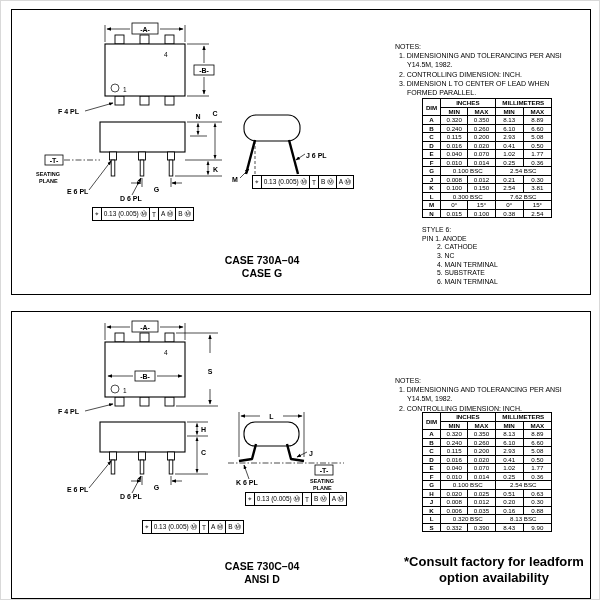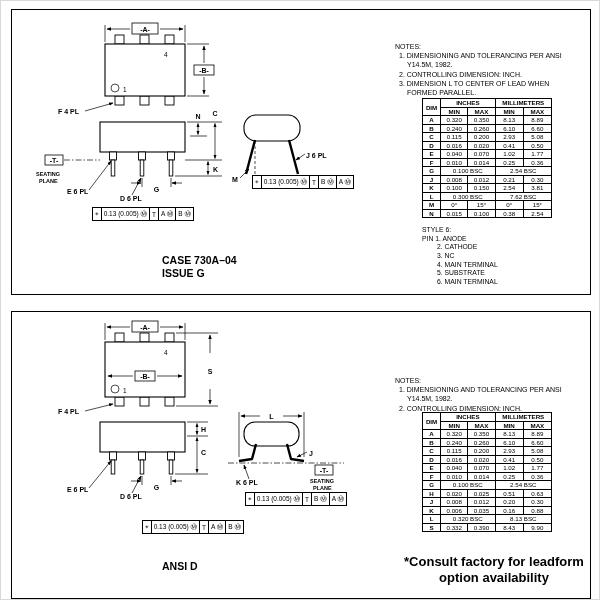--- a/index.html
+++ b/index.html
@@ -15,21 +15,21 @@
   table.dims{border-collapse:collapse;table-layout:fixed;background:#fff;}
   table.dims th,table.dims td{border:0.5px solid #000;font-size:6.2px;line-height:7px;height:7.5px;
         padding:0 1px;text-align:center;white-space:nowrap;overflow:hidden;font-weight:normal;}
   table.dims th{font-weight:bold;}
   table.dims td:first-child{font-weight:bold;}
 
   .styleblock{font-size:6.8px;line-height:1.28;}
   .pin-item{padding-left:15px;}
   .pin-item:first-child{padding-left:0;}
 
-  .caption{font-size:10.5px;font-weight:bold;line-height:1.25;}
+  .caption{font-size:10.5px;font-weight:bold;text-align:center;line-height:1.25;}
   .consult{font-size:13px;font-weight:bold;text-align:center;line-height:1.2;}
 
   .fcf{position:absolute;display:flex;align-items:stretch;border:0.5px solid #000;background:#fff;
        height:12px;font-size:6.5px;}
   .fcf .fcf-cell{display:flex;align-items:center;padding:0 2px;border-right:0.5px solid #000;white-space:nowrap;}
   .fcf .fcf-cell:last-child{border-right:none;}
 
   svg{position:absolute;left:0;top:0;}
   svg .ln{stroke:#000;stroke-width:0.7;fill:none;}
   svg .bd{stroke:#000;stroke-width:1.1;fill:#fff;}
@@ -302,21 +302,21 @@
           <div class="pin-item">2.  CATHODE</div>
           <div class="pin-item">3.  NC</div>
           <div class="pin-item">4.  MAIN TERMINAL</div>
           <div class="pin-item">5.  SUBSTRATE</div>
           <div class="pin-item">6.  MAIN TERMINAL</div>
         </div>
     </div>
 
     <div class="abs caption" style="left:150px;top:244px;width:200px;">
       <div>CASE 730A–04</div>
-      <div>ISSUE G</div>
+      <div>CASE G</div>
     </div>
   </div>
 
   <div class="panel" style="left:10px;top:310px;width:578px;height:286px;">
 
     <svg width="395" height="245" viewBox="0 0 395 245">
       <defs>
         <marker id="mB" viewBox="0 0 8 8" refX="7" refY="4" markerWidth="6.5" markerHeight="6.5" orient="auto-start-reverse">
           <path d="M0,1 L8,4 L0,7 Z" fill="#000"></path>
         </marker>
@@ -562,17 +562,18 @@
             <td>0.390</td>
             <td>8.43</td>
             <td>9.90</td>
           </tr>
         </tbody>
     </table>
 
     <div class="abs consult" style="left:392px;top:242px;width:180px;">*Consult factory for leadform option availability</div>
 
     <div class="abs caption" style="left:150px;top:248px;width:200px;">
+      <div>CASE 730C–04</div>
       <div>ANSI D</div>
     </div>
   </div>
 
 </div>
 
 </body></html>

